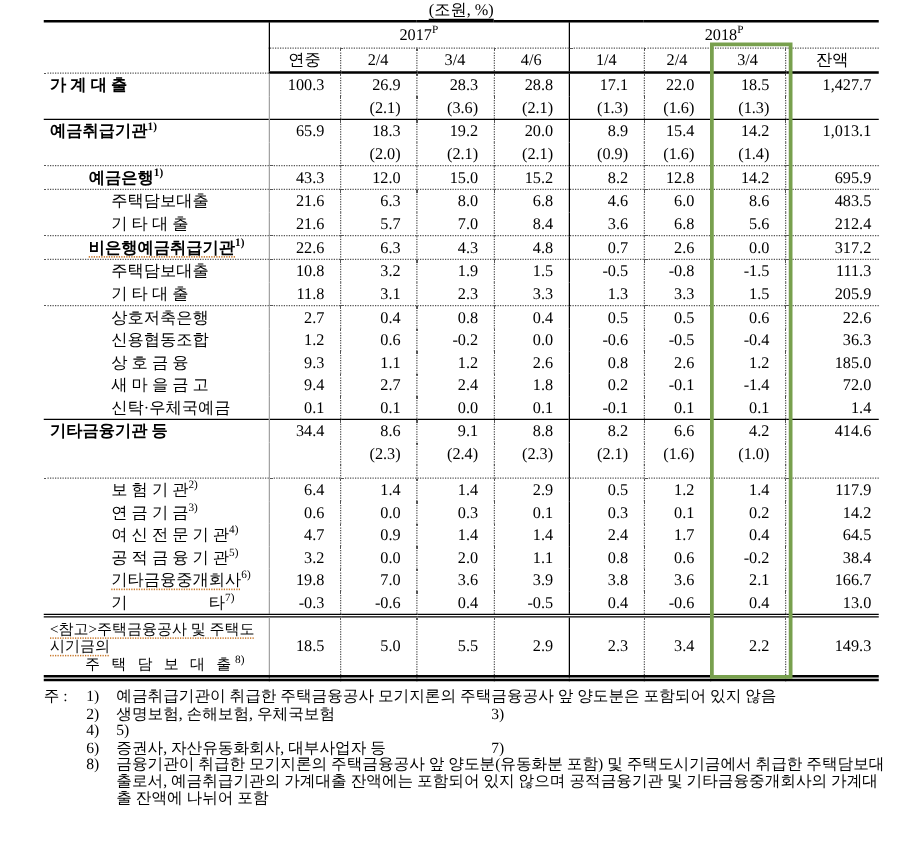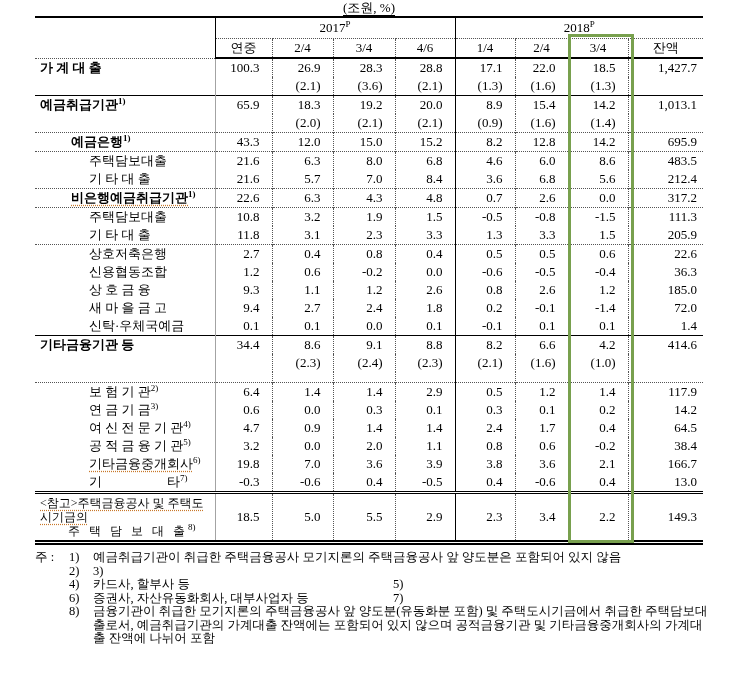--- a/index.html
+++ b/index.html
@@ -397,25 +397,25 @@
 
   <div class="notes">
     <span class="notes-prefix">주 :</span>
     <div class="notes-list">
         <div class="note-line">
           <span class="note-no">1)</span>
           <span class="note-text">예금취급기관이 취급한 주택금융공사 모기지론의 주택금융공사 앞 양도분은 포함되어 있지 않음</span>
         </div>
         <div class="note-line two-col">
           <span class="note-no">2)</span>
+          <span class="note-text">생명보험, 손해보험, 우체국보험</span>
           <span class="note-no">3)</span>
         </div>
         <div class="note-line two-col">
           <span class="note-no">4)</span>
-          <span class="note-text">카드사, 할부사 등</span>
           <span class="note-no">5)</span>
         </div>
         <div class="note-line two-col">
           <span class="note-no">6)</span>
           <span class="note-text">증권사, 자산유동화회사, 대부사업자 등</span>
           <span class="note-no">7)</span>
         </div>
         <div class="note-line">
           <span class="note-no">8)</span>
           <span class="note-text">금융기관이 취급한 모기지론의 주택금융공사 앞 양도분(유동화분 포함) 및 주택도시기금에서 취급한 주택담보대출로서, 예금취급기관의 가계대출 잔액에는 포함되어 있지 않으며 공적금융기관 및 기타금융중개회사의 가계대출 잔액에 나뉘어 포함</span>

